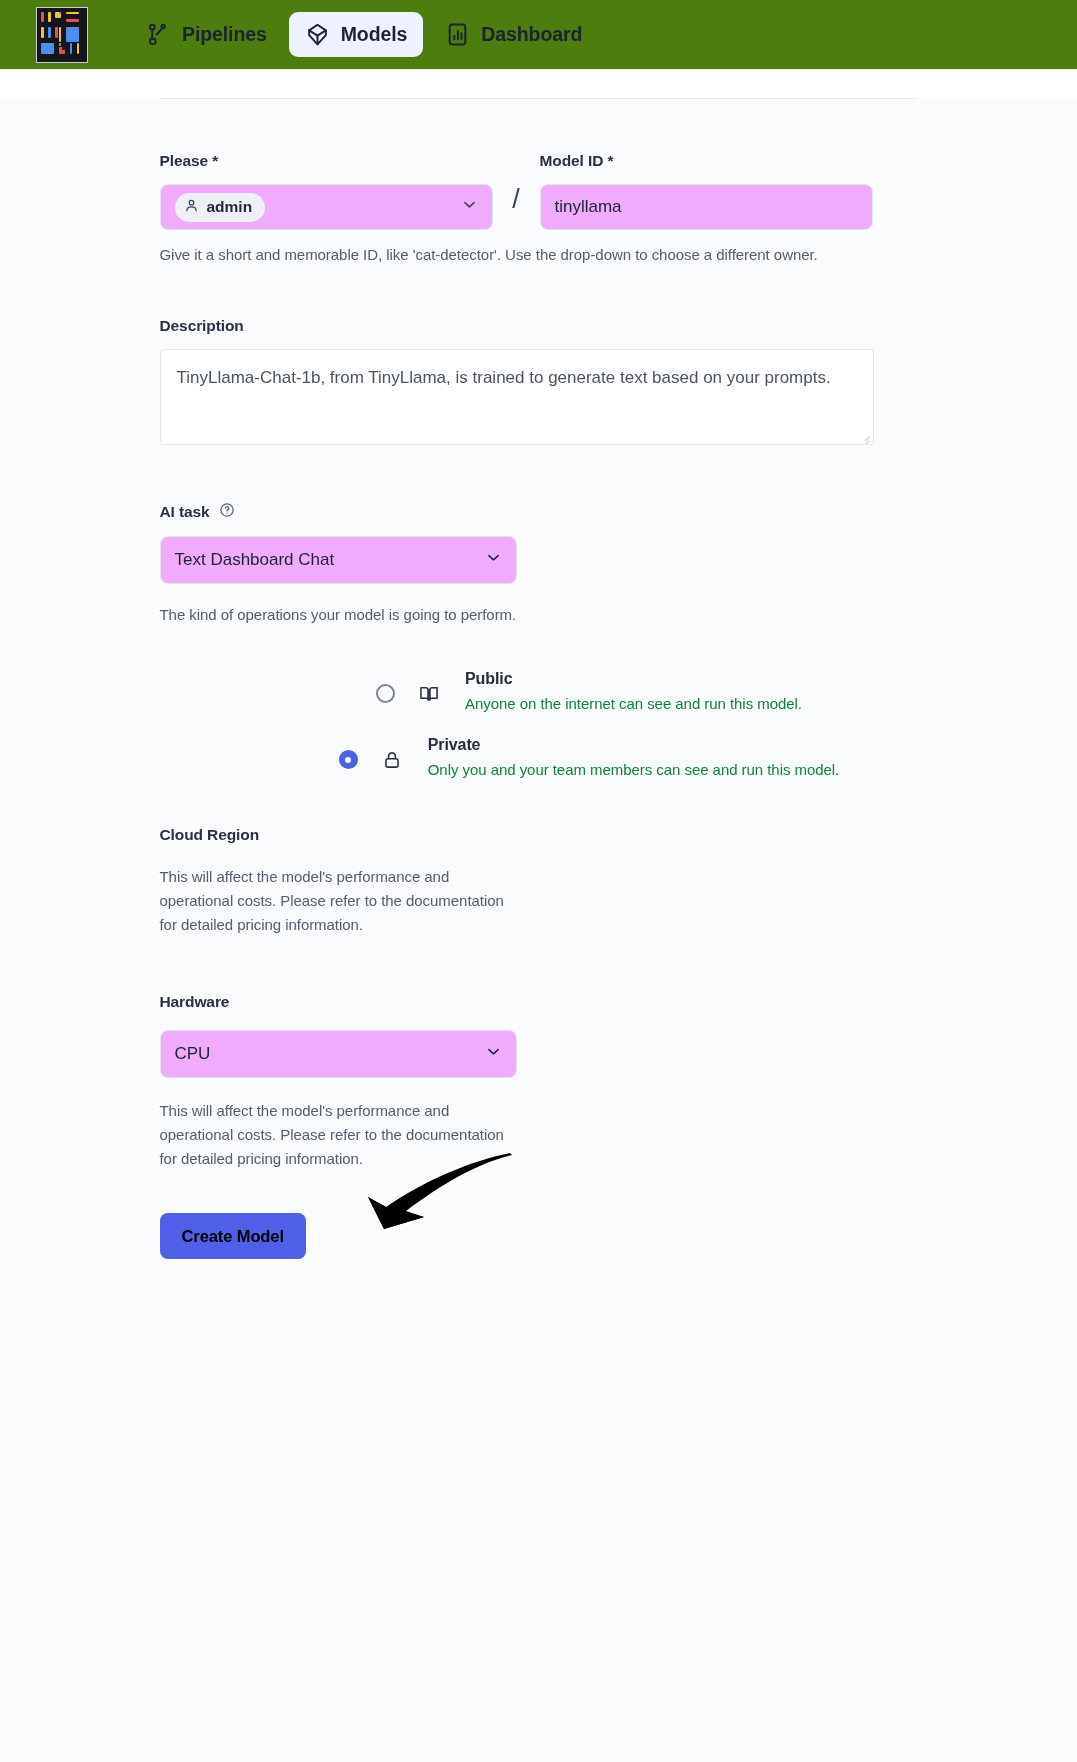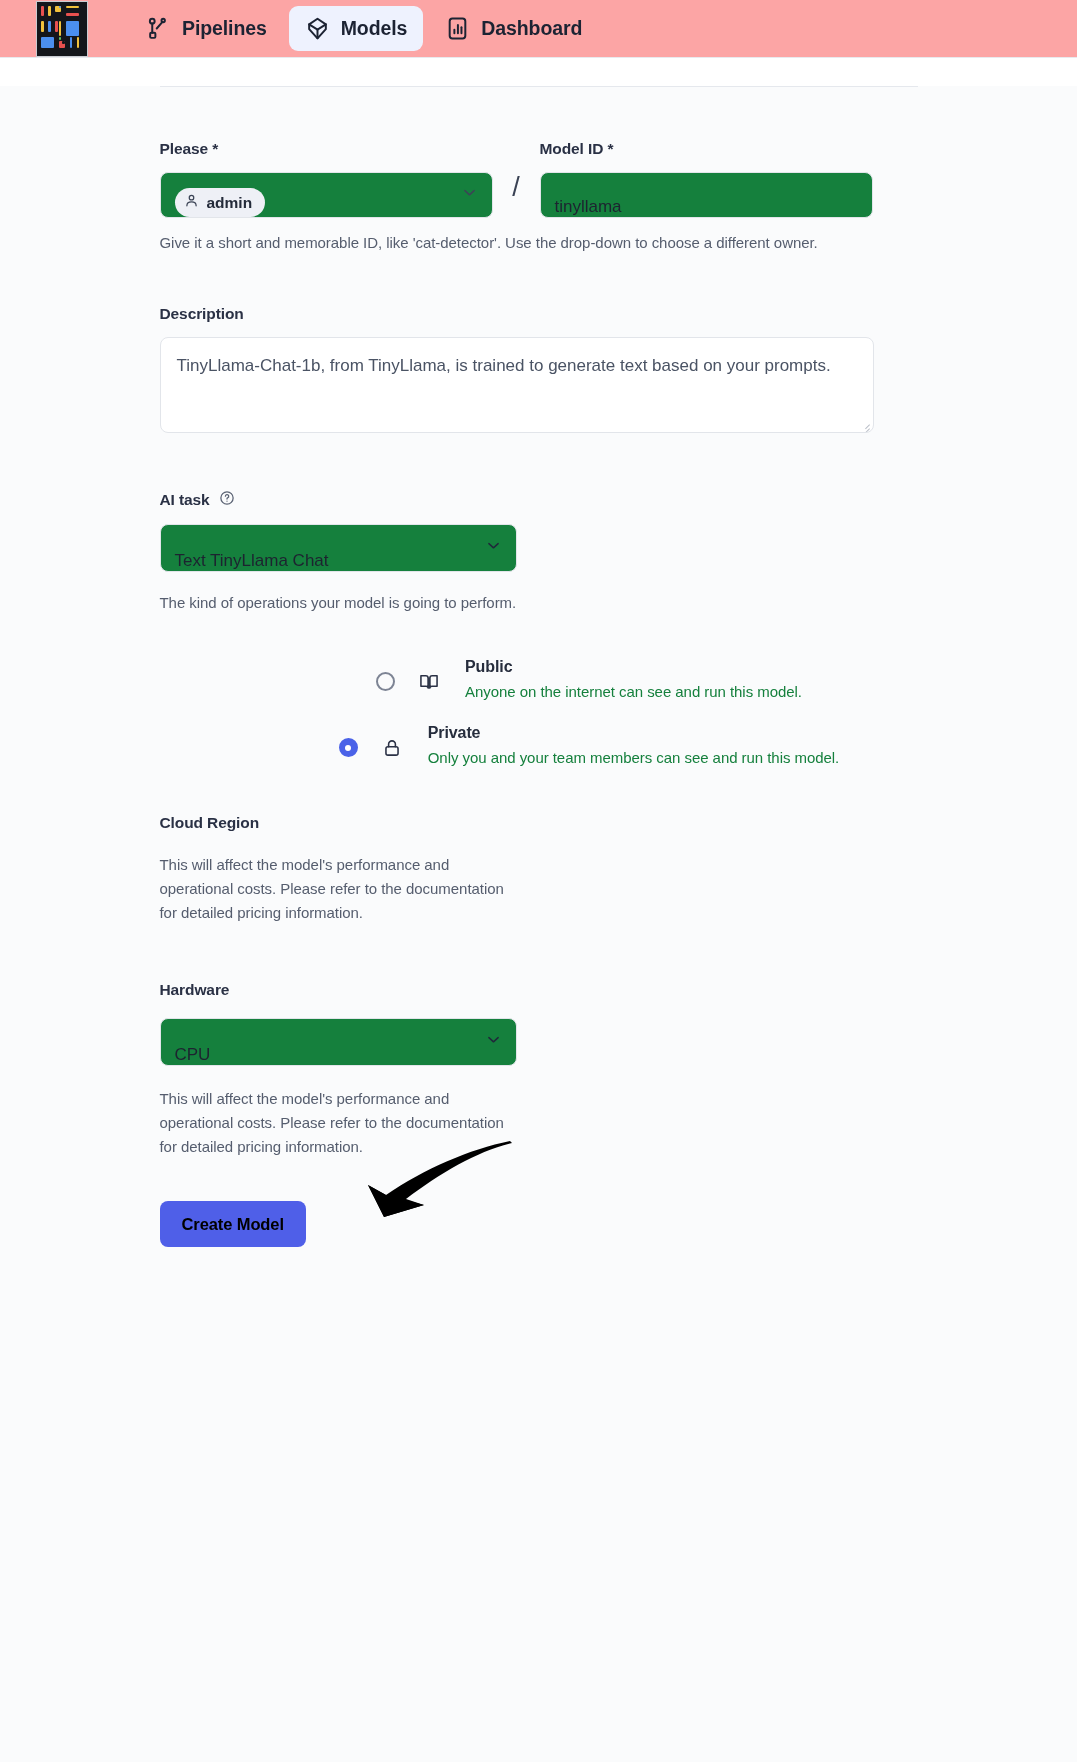--- a/index.html
+++ b/index.html
@@ -7,22 +7,22 @@
   html, body {
     width: 1077px;
     height: 1762px;
     background: #ffffff;
     font-family: "Liberation Sans", sans-serif;
     -webkit-font-smoothing: antialiased;
   }
 
   
   .topbar {
-    height: 58px;
-    background: #fca5a5;
+    height: 70px;
+    background: #4d7c0f;
     border-bottom: 1px solid #e8eaee;
     display: flex;
     align-items: center;
     padding: 0 0 0 36px;
     position: relative;
   }
 
   .logo {
     width: 52px;
     height: 56px;
@@ -113,25 +113,25 @@
     width: 47px;
     text-align: center;
     line-height: 1;
     padding-bottom: 17px;
     font-weight: 400;
     user-select: none;
   }
 
   .control {
     height: 46px;
-    background: #15803d;
+    background: #f0abfc;
     border: 1px solid #e2e5ea;
     border-radius: 8px;
     display: flex;
-    align-items: flex-end;
+    align-items: center;
     padding: 0 14px;
     margin-top: 14px;
     font-size: 17px;
     color: #1d2330;
     position: relative;
     cursor: pointer;
   }
   .control.textlike { cursor: text; }
 
   .owner-chip {
@@ -159,21 +159,21 @@
   .owner-help { margin-top: 13px; }
 
   
   .sec-description { margin-top: 50px; }
   .textarea-box {
     margin-top: 14px;
     width: 714px;
     height: 96px;
     background: #ffffff;
     border: 1px solid #e2e5ea;
-    border-radius: 8px;
+    border-radius: 3px;
     padding: 14px 16px;
     font-size: 17px;
     line-height: 1.62;
     color: #4a5364;
     position: relative;
     cursor: text;
     overflow: hidden;
   }
   .resize-grip {
     position: absolute;
@@ -396,21 +396,21 @@
           <span>AI task</span>
           <span>
             <svg width="16" height="16" viewBox="0 0 24 24" fill="none" stroke="#5a6273" stroke-width="1.9" stroke-linecap="round" stroke-linejoin="round">
               <circle cx="12" cy="12" r="9.2"></circle>
               <path d="M9.6 9.3a2.5 2.5 0 1 1 3.3 2.4c-.6.2-.9.8-.9 1.5v.4"></path>
               <circle cx="12" cy="16.8" r="0.9" fill="#5a6273" stroke="none"></circle>
             </svg>
           </span>
         </div>
         <div class="control select-narrow">
-          <span class="input-value">Text TinyLlama Chat</span>
+          <span class="input-value">Text Dashboard Chat</span>
           <span class="chev">
             <svg width="17" height="17" viewBox="0 0 24 24" fill="none" stroke="#20283a" stroke-width="2.1" stroke-linecap="round" stroke-linejoin="round">
                 <path d="M5.5 9.3 12 15.3l6.5-6"></path>
               </svg>
           </span>
         </div>
         <div class="help">The kind of operations your model is going to perform.</div>
       </div>
 
       <div class="visibility">

